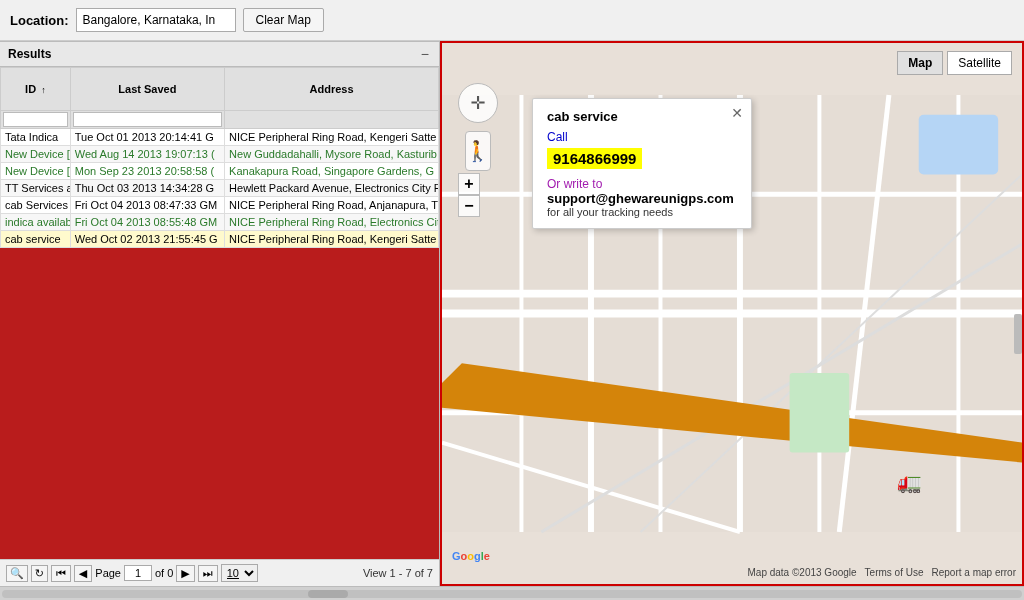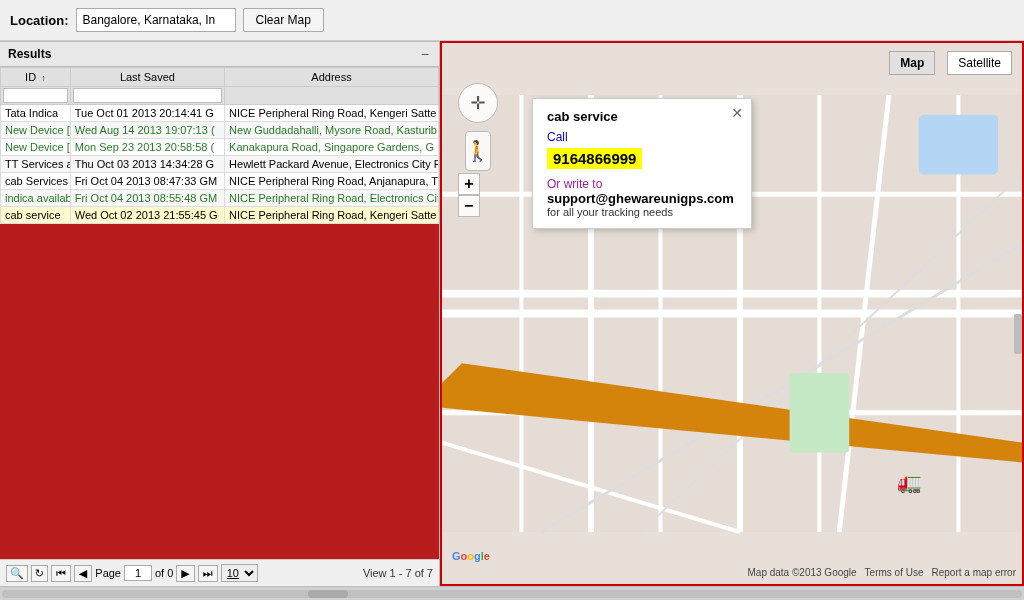--- a/index.html
+++ b/index.html
@@ -85,23 +85,23 @@
     table {
       width: 100%;
       border-collapse: collapse;
       font-size: 11px;
     }
     thead tr {
       background: #e0e0e0;
     }
     thead th {
       border: 1px solid #ccc;
-      padding: 3px 4px;
+      padding: 15px 4px;
       text-align: center;
-      font-weight: normal;
+      font-weight: bold;
       white-space: nowrap;
       cursor: pointer;
       position: relative;
     }
     thead th .sort-icon {
       font-size: 9px;
       margin-left: 2px;
     }
     .filter-row td {
       border: 1px solid #ccc;
@@ -189,21 +189,21 @@
       position: relative;
       background: #e8e0d8;
       border: 2px solid #cc0000;
       overflow: hidden;
     }
     #map-controls-top {
       position: absolute;
       top: 8px;
       right: 10px;
       display: flex;
-      gap: 12px;
+      gap: 4px;
       z-index: 10;
     }
     .map-type-btn {
       padding: 4px 10px;
       font-size: 12px;
       cursor: pointer;
       border: 1px solid #aaa;
       background: #fff;
     }
     .map-type-btn.active {

